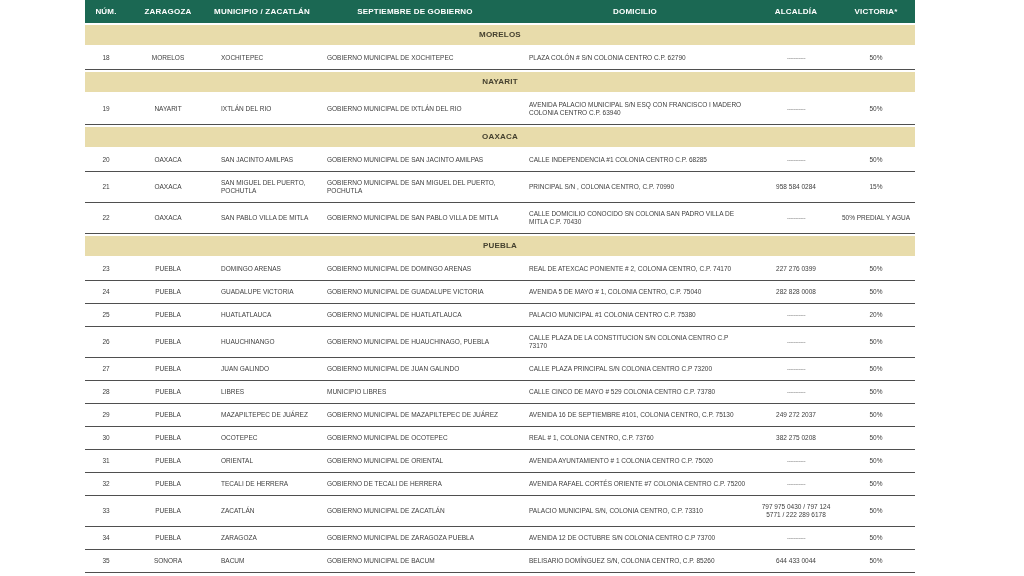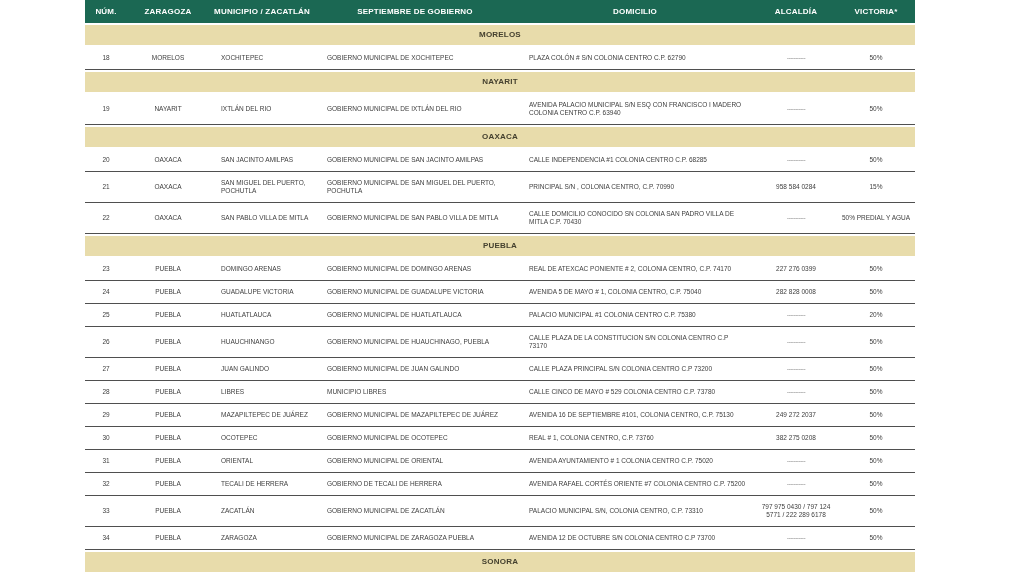--- a/index.html
+++ b/index.html
@@ -219,23 +219,20 @@
       </tr>
       <tr>
         <td class="col-num">34</td>
         <td class="col-entidad">PUEBLA</td>
         <td class="col-municipio">ZARAGOZA</td>
         <td class="col-instancia">GOBIERNO MUNICIPAL DE ZARAGOZA PUEBLA</td>
         <td class="col-domicilio">AVENIDA 12 DE OCTUBRE S/N COLONIA CENTRO C.P 73700</td>
         <td class="col-telefono dashes">-----------</td>
         <td class="col-descuento">50%</td>
       </tr>
-      <tr class="band">
-        <td colspan="7">SONORA</td>
-      </tr>
       <tr>
         <td class="col-num">35</td>
         <td class="col-entidad">SONORA</td>
         <td class="col-municipio">BACUM</td>
         <td class="col-instancia">GOBIERNO MUNICIPAL DE BACUM</td>
         <td class="col-domicilio">BELISARIO DOMÍNGUEZ S/N, COLONIA CENTRO, C.P. 85260</td>
         <td class="col-telefono">644 433 0044</td>
         <td class="col-descuento">50%</td>
       </tr>
     </tbody>

